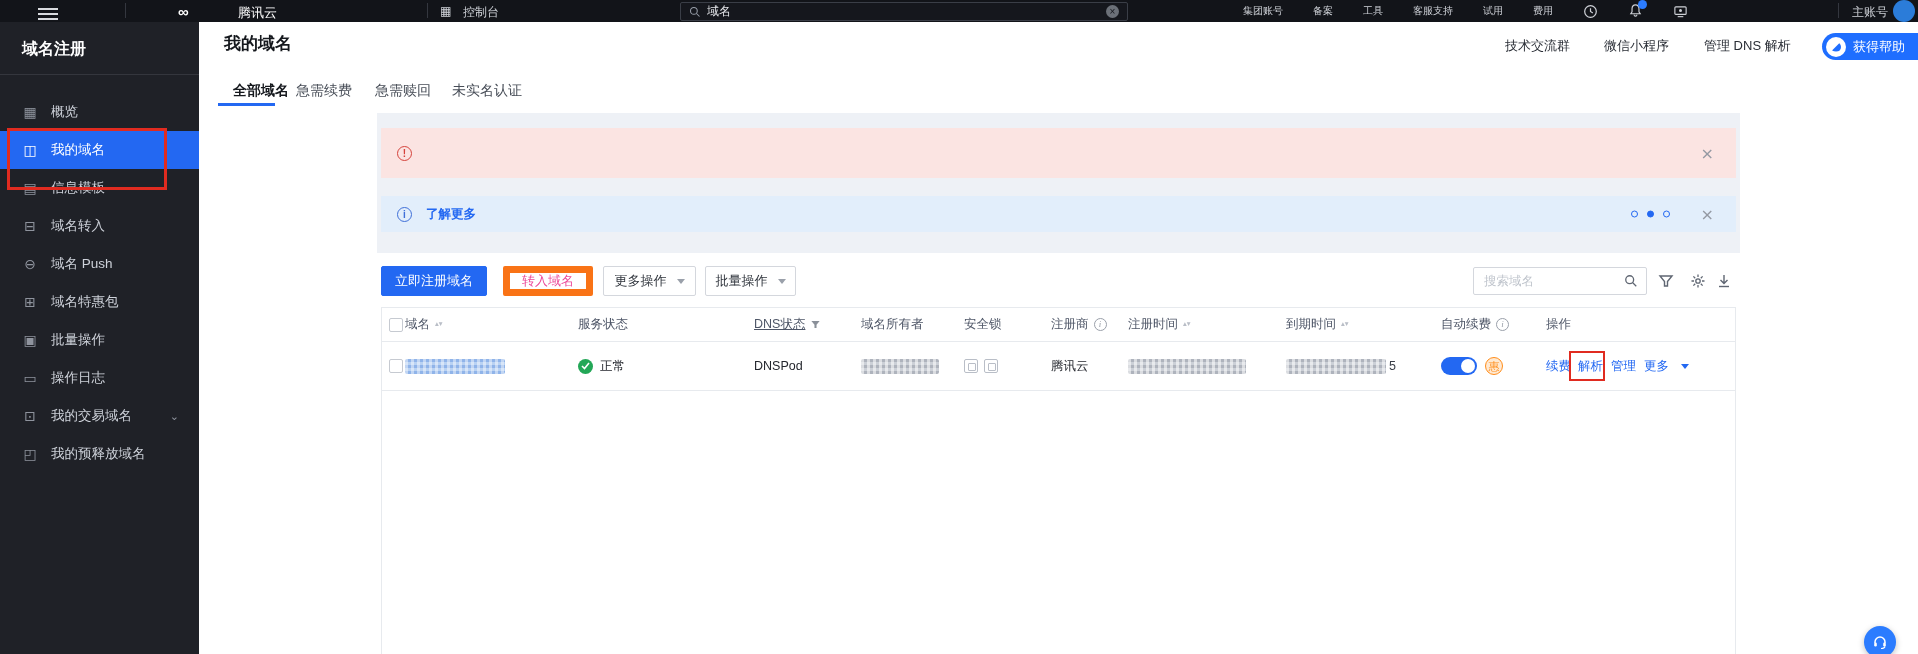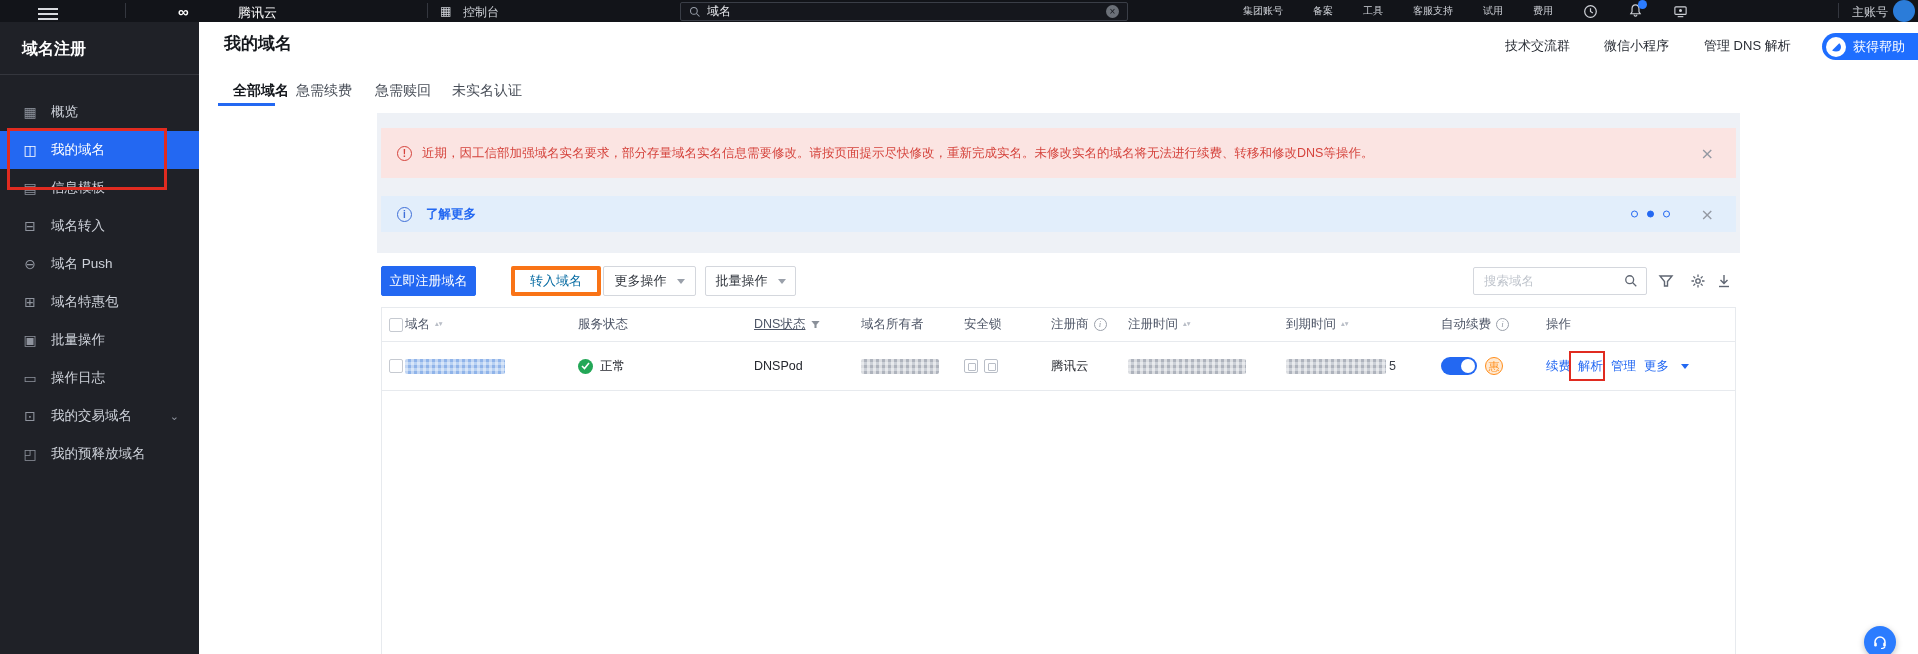--- a/index.html
+++ b/index.html
@@ -51,21 +51,21 @@
   .b-ico{flex:0 0 15px;width:15px;height:15px;border-radius:50%;border:1.5px solid currentColor;font-size:10px;font-weight:bold;line-height:13px;text-align:center;margin-right:10px;}
   .b-close{position:absolute;right:22px;top:50%;transform:translateY(-50%);color:#9499a3;font-size:16px;cursor:pointer;font-family:"DejaVu Sans",sans-serif;}
   .b-link{color:#2368f2;font-weight:bold;margin-left:4px;cursor:pointer;}
   #dots{position:absolute;right:66px;top:50%;transform:translateY(-50%);display:flex;gap:9px;}
   #dots i{width:7px;height:7px;border-radius:50%;border:1px solid #2368f2;background:transparent;}
   #dots i.on{background:#2368f2;}
 
   
   .btn{position:absolute;top:266px;height:30px;font-size:13px;border-radius:2px;display:flex;align-items:center;justify-content:center;cursor:pointer;}
   .btn.primary{background:#2368f2;color:#fff;border:1px solid #2368f2;}
-  .btn.plain{background:#fff;border:4px solid #f97316;color:#0369a1;margin-left:8px;}
+  .btn.plain{background:#fff;border:7px solid #f97316;color:#ec4899;}
   .btn.gray{background:#fff;border:1px solid #d4d7dd;color:#2f343c;}
   .caret{width:0;height:0;border-left:4px solid transparent;border-right:4px solid transparent;border-top:5px solid #9aa0aa;margin-left:10px;}
   #tool-search{position:absolute;left:1473px;top:267px;width:174px;height:28px;border:1px solid #d4d7dd;border-radius:2px;background:#fff;display:flex;align-items:center;padding:0 8px;}
   #tool-search input{flex:1;border:none;outline:none;font-size:12.5px;color:#333;min-width:0;}
   #tool-search input::placeholder{color:#bfc4cc;}
   .tool-ico{position:absolute;top:273px;width:16px;height:16px;color:#5f6672;cursor:pointer;}
 
   
   #table{position:absolute;left:381px;top:307px;width:1355px;height:347px;background:#fff;border:1px solid #e7eaee;border-bottom:none;}
   #thead{position:relative;height:34px;border-bottom:1px solid #e7eaee;font-size:12.5px;color:#4e5667;}
@@ -204,35 +204,34 @@
 
   <div class="tab active" style="left:233px;">全部域名</div>
   <div class="tab" style="left:296px;">急需续费</div>
   <div class="tab" style="left:375px;">急需赎回</div>
   <div class="tab" style="left:452px;">未实名认证</div>
   <div id="tab-underline"></div>
 
   <div id="alert-zone"></div>
   <div class="banner" id="banner-error">
     <span class="b-ico">!</span>
-    <span>近期，因工信部加强域名实名要求，部分存量域名实名信息需要修改。请按页面提示尽快修改，重新完成实名。未修改实名的域名将无法进行续费、转移和修改DNS等操作。</span>
     <span class="b-close">×</span>
   </div>
   <div class="banner" id="banner-info">
     <span class="b-ico">i</span>
     <span class="b-link">了解更多</span>
     <span id="dots">
         <i></i>
         <i class="on"></i>
         <i></i>
       </span>
     <span class="b-close">×</span>
   </div>
 
-  <div class="btn primary" style="left:381px;width:95px;">立即注册域名</div>
+  <div class="btn primary" style="left:381px;width:106px;">立即注册域名</div>
   <div class="btn plain" style="left:503px;width:90px;">转入域名</div>
   <div class="btn gray" style="left:603px;width:93px;">
       <span>更多操作</span>
       <span class="caret"></span>
     </div>
   <div class="btn gray" style="left:705px;width:91px;">
       <span>批量操作</span>
       <span class="caret"></span>
     </div>
 

